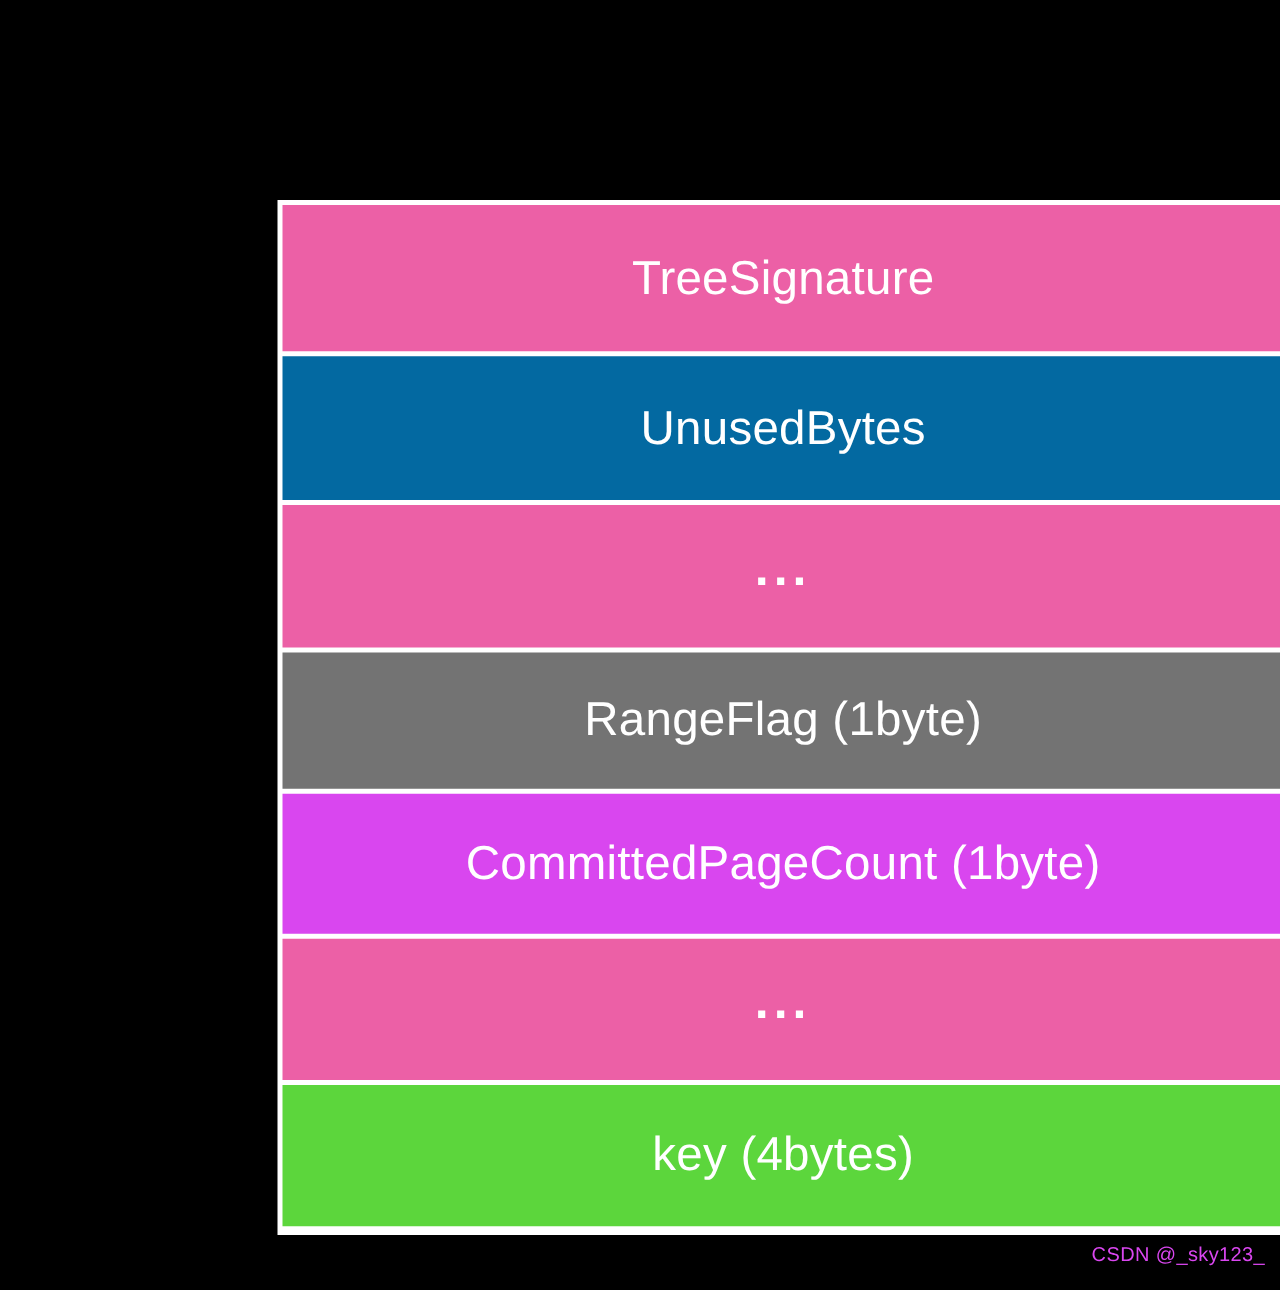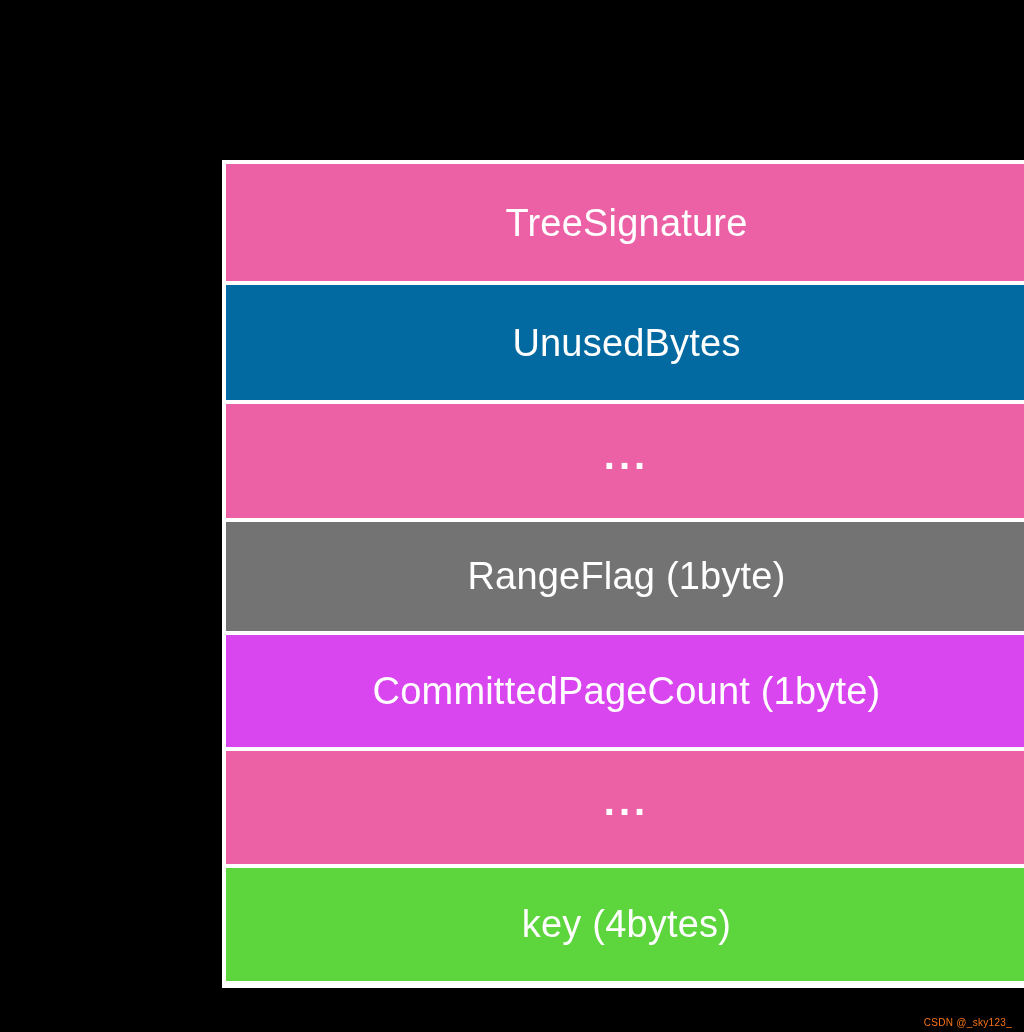--- a/index.html
+++ b/index.html
@@ -58,23 +58,23 @@
     font-size: 40px;
     font-weight: 700;
     letter-spacing: 4px;
     transform: translateY(-6px);
   }
 
   
   #watermark {
     position: absolute;
     right: 12px;
-    bottom: 4px;
-    color: #f97316;
-    font-size: 10px;
+    bottom: 18px;
+    color: #d946ef;
+    font-size: 16px;
     letter-spacing: 0.3px;
     white-space: nowrap;
   }
 </style>
 </head>
 <body>
 
 <div id="structure-diagram">
     <div class="struct-row" style="background: rgb(236, 96, 166); flex: 119 0 0px;">
       <span class="row-label">TreeSignature</span>

